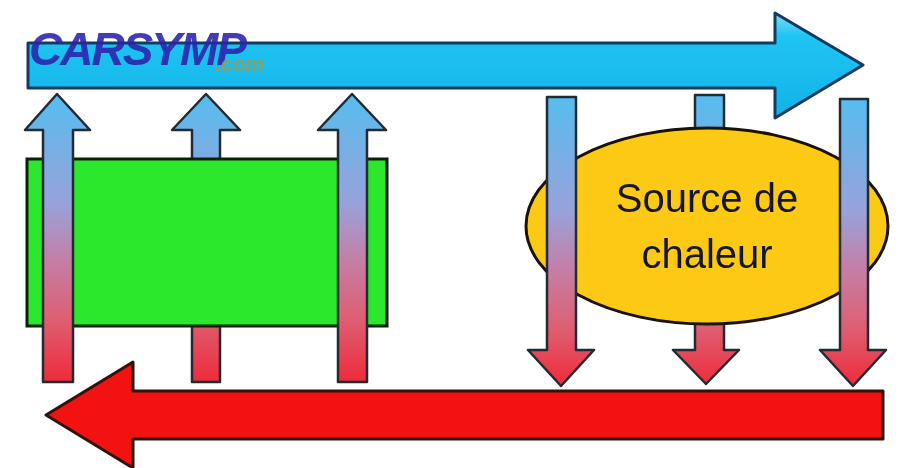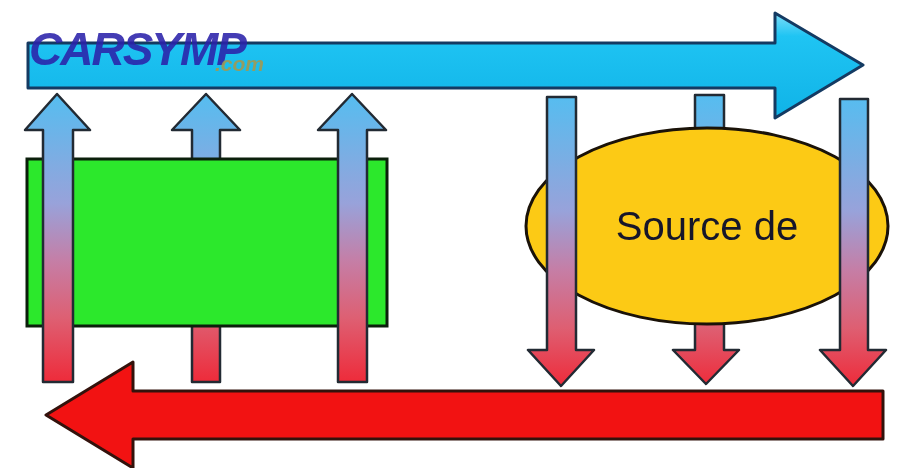--- a/index.html
+++ b/index.html
@@ -104,20 +104,21 @@
     <polygon points="57,94 90,130 73,130 73,382 43,382 43,130 25,130" fill="url(#gradVertL)" stroke="#222a33" stroke-width="2.5" stroke-linejoin="round"></polygon>
     <polygon points="352,94 386,130 367,130 367,382 338,382 338,130 318,130" fill="url(#gradVertL)" stroke="#222a33" stroke-width="2.5" stroke-linejoin="round"></polygon>
 
     <polygon points="547,97 576,97 576,350 594,350 561,386 528,350 547,350" fill="url(#gradVertR)" stroke="#222a33" stroke-width="2.5" stroke-linejoin="round"></polygon>
     <polygon points="840,99 868,99 868,350 886,350 853,386 820,350 840,350" fill="url(#gradVertR)" stroke="#222a33" stroke-width="2.5" stroke-linejoin="round"></polygon>
   </svg>
 
 
   <div class="label" id="heat-source-label">
     <span>Source de</span>
+    <span>chaleur</span>
   </div>
 
   <div id="watermark">
     <span id="watermark-brand">CARSYMP</span>
     <span id="watermark-suffix">.com</span>
   </div>
 
 </div>
 
 </body></html>

